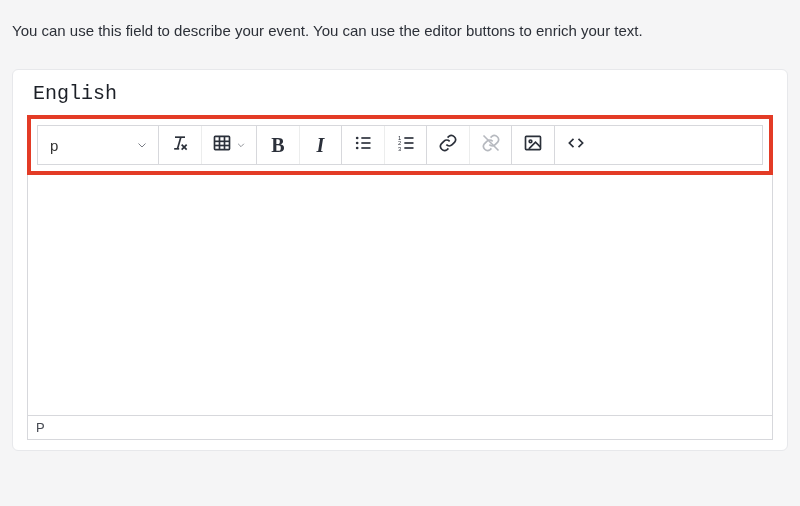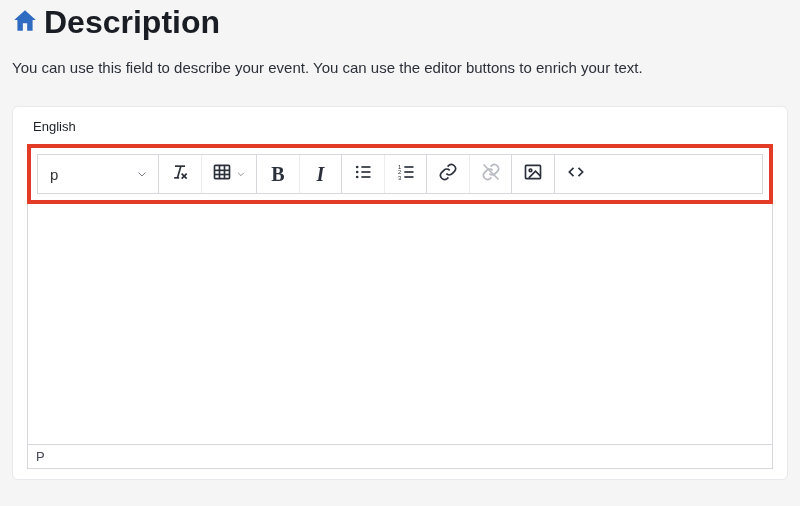--- a/index.html
+++ b/index.html
@@ -32,23 +32,24 @@
     color: #2c3038;
   }
   .panel {
     margin-top: 30px;
     background: #fff;
     border: 1px solid #e7e8eb;
     border-radius: 6px;
     padding: 12px 14px 10px 14px;
   }
   .panel-label {
-    font-size: 13px;
+    font-size: 20px;
     color: #1c2027;
     padding: 0 0 10px 6px;
+    font-family: Liberation Mono, monospace;
   }
   .highlight {
     border: 4px solid #e33b26;
     padding: 6px 6px;
   }
   .toolbar {
     display: flex;
     border: 1px solid #d7d8dc;
     background: #fff;
   }
@@ -107,28 +108,20 @@
     font-weight: 600;
     font-size: 20px;
     color: #2b303a;
   }
 </style>
 </head>
 <body>
 
 <div class="page">
 
-  <div class="title-row">
-    <span>
-      <svg viewBox="0 0 24 24">
-          <path class="solid" d="M12 2 L2 11 H5 V21 H10 V14 H14 V21 H19 V11 H22 Z"></path>
-        </svg>
-    </span>
-    <h1>Description</h1>
-  </div>
 
   <div class="subtitle">You can use this field to describe your event. You can use the editor buttons to enrich your text.</div>
 
   <div class="panel">
     <div class="panel-label">English</div>
 
     <div class="highlight">
       <div class="toolbar">
 
         <div class="tgroup">

